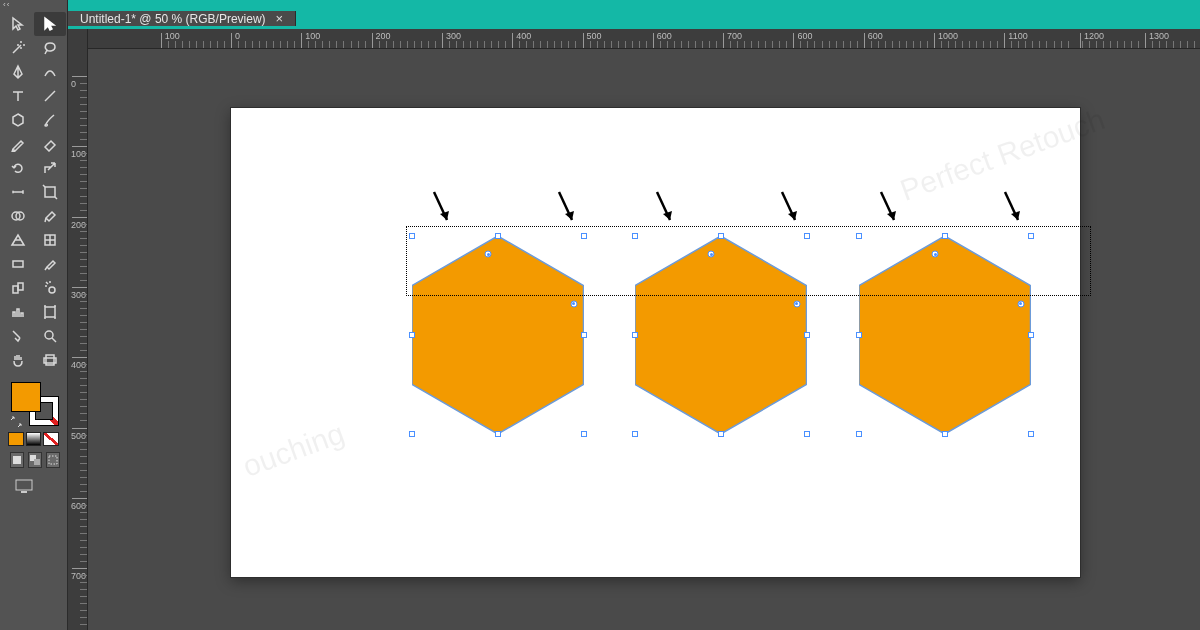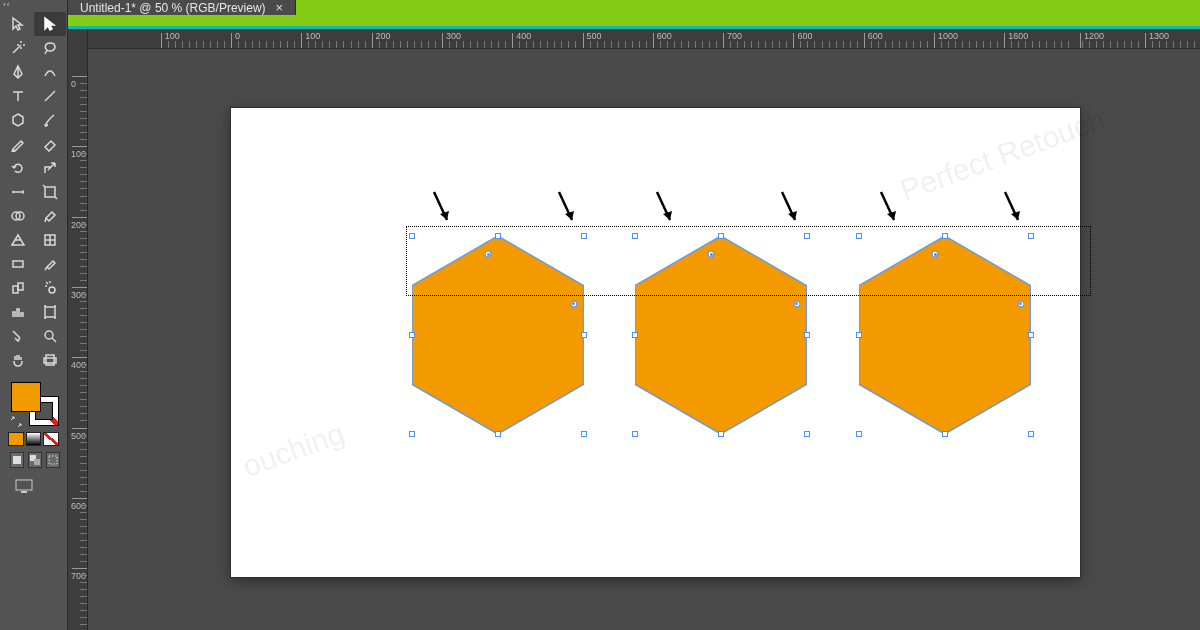--- a/index.html
+++ b/index.html
@@ -75,21 +75,21 @@
     display:flex; align-items:center; justify-content:center;
   }
   .screen-mode svg{width:18px;height:14px; fill:#ccc;}
 
   
   .workzone {
     position: absolute; left: 68px; top: 0; right: 0; bottom: 0;
     background: #4a4a4a;
   }
   .tabbar {
-    height: 29px; background: #84cc16; display: flex; align-items: flex-start;
+    height: 29px; background: #14b8a6; display: flex; align-items: flex-end;
     border-bottom: 3px solid #14b8a6;
   }
   .tab {
     background: #4a4a4a; color: #e6e6e6; font-size: 12px;
     display: flex; align-items: center; padding: 0 12px; gap: 10px;
     border-right: 1px solid #2b2b2b;
   }
   .tab .close { font-size: 13px; color: #ddd; cursor: pointer; }
 
   .ruler-h {
@@ -507,21 +507,21 @@
         <div class="minor" style="left: 853.03px;"></div>
         <div class="minor" style="left: 860.06px;"></div>
         <div class="minor" style="left: 867.09px;"></div>
         <div class="minor" style="left: 874.12px;"></div>
         <div class="minor" style="left: 881.15px;"></div>
         <div class="minor" style="left: 888.18px;"></div>
         <div class="minor" style="left: 895.21px;"></div>
         <div class="minor" style="left: 902.24px;"></div>
         <div class="minor" style="left: 909.27px;"></div>
         <div class="major" style="left: 916.3px;">
-          <span>1600</span>
+          <span>1100</span>
         </div>
         <div class="minor" style="left: 923.33px;"></div>
         <div class="minor" style="left: 930.36px;"></div>
         <div class="minor" style="left: 937.39px;"></div>
         <div class="minor" style="left: 944.42px;"></div>
         <div class="minor" style="left: 951.45px;"></div>
         <div class="minor" style="left: 958.48px;"></div>
         <div class="minor" style="left: 965.51px;"></div>
         <div class="minor" style="left: 972.54px;"></div>
         <div class="minor" style="left: 979.57px;"></div>

